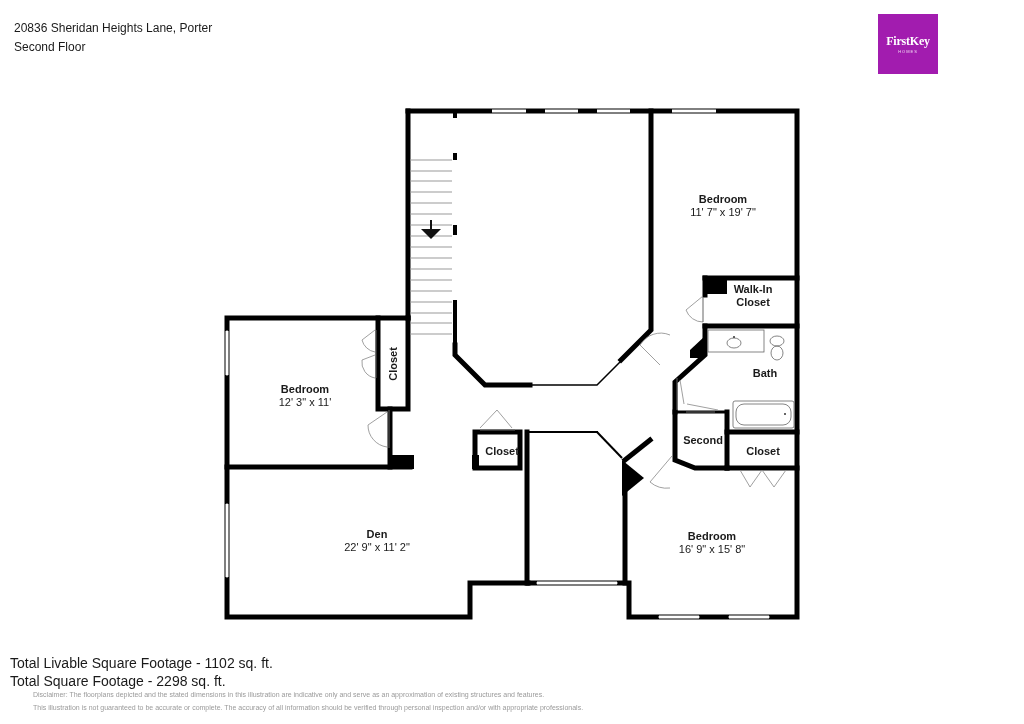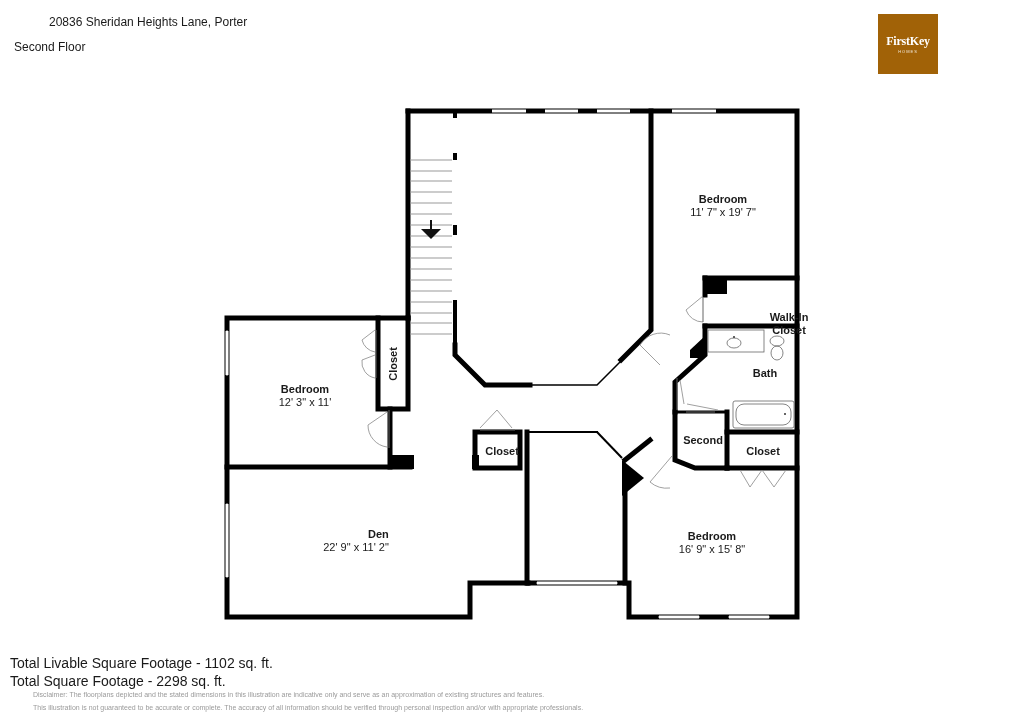--- a/index.html
+++ b/index.html
@@ -1,22 +1,22 @@
 <!DOCTYPE html>
 <html><head>
   <meta charset="utf-8">
   <style>
     html, body { margin: 0; padding: 0; background: #ffffff; }
     body { width: 1024px; height: 724px; position: relative; overflow: hidden;
            font-family: "Liberation Sans", sans-serif; color: #1a1a1a; }
     .hdr { position: absolute; left: 14px; font-size: 12px; line-height: 14px; }
-    #addr { top: 15px; margin-left: 35px; }
+    #addr { top: 21px; }
     #floor { top: 40px; }
     .logo { position: absolute; left: 878px; top: 14px; width: 60px; height: 60px;
-            background: #a16207; color: #fff; display: flex; flex-direction: column;
+            background: #a21caf; color: #fff; display: flex; flex-direction: column;
             align-items: center; justify-content: center; }
     .logo .brand { font-family: "Liberation Serif", serif; font-weight: bold; font-size: 12px; line-height: 12px; letter-spacing: -0.2px; }
     .logo .sub { font-size: 4px; letter-spacing: 1px; margin-top: 2px; opacity: .85; }
     svg.plan { position: absolute; left: 0; top: 0; }
     .room { position: absolute; text-align: center; transform: translate(-50%, -50%); white-space: nowrap; }
     .room .name { font-weight: bold; font-size: 11px; line-height: 13px; }
     .room .dim { font-size: 11px; line-height: 13px; }
     .vert { transform: translate(-50%, -50%) rotate(-90deg); }
     .foot { position: absolute; left: 10px; font-size: 14px; line-height: 14px; }
     #f1 { top: 656px; }
@@ -169,21 +169,21 @@
   <g fill="#333">
       <circle cx="734" cy="337" r="1"></circle>
       <circle cx="785" cy="414" r="1"></circle>
     </g>
 </svg>
 
 <div class="room" style="left:723px;top:206px;">
   <div class="name">Bedroom</div>
   <div class="dim">11' 7" x 19' 7"</div>
 </div>
-<div class="room" style="left:753px;top:324px;width:48px;white-space:normal;margin-left:36px;">
+<div class="room" style="left:753px;top:296px;width:48px;white-space:normal;">
   <div class="name">Walk-In Closet</div>
 </div>
 <div class="room" style="left:740px;top:373px;margin-left:25px;">
   <div class="name">Bath</div>
 </div>
 <div class="room" style="left:703px;top:440px;">
   <div class="name">Second</div>
 </div>
 <div class="room" style="left:763px;top:451px;">
   <div class="name">Closet</div>
@@ -195,21 +195,21 @@
 <div class="room" style="left:305px;top:396px;">
   <div class="name">Bedroom</div>
   <div class="dim">12' 3" x 11'</div>
 </div>
 <div class="room vert" style="left:393px;top:364px;">
   <div class="name">Closet</div>
 </div>
 <div class="room" style="left:502px;top:451px;">
   <div class="name">Closet</div>
 </div>
-<div class="room" style="left:356px;top:541px;text-align:right;">
+<div class="room" style="left:377px;top:541px;">
   <div class="name">Den</div>
   <div class="dim">22' 9" x 11' 2"</div>
 </div>
 
 <div id="f1" class="foot">Total Livable Square Footage - 1102 sq. ft.</div>
 <div id="f2" class="foot">Total Square Footage - 2298 sq. ft.</div>
 <div id="d1" class="disc">Disclaimer: The floorplans depicted and the stated dimensions in this illustration are indicative only and serve as an approximation of existing structures and features.</div>
 <div id="d2" class="disc">This illustration is not guaranteed to be accurate or complete. The accuracy of all information should be verified through personal inspection and/or with appropriate professionals.</div>
 
 </body></html>

